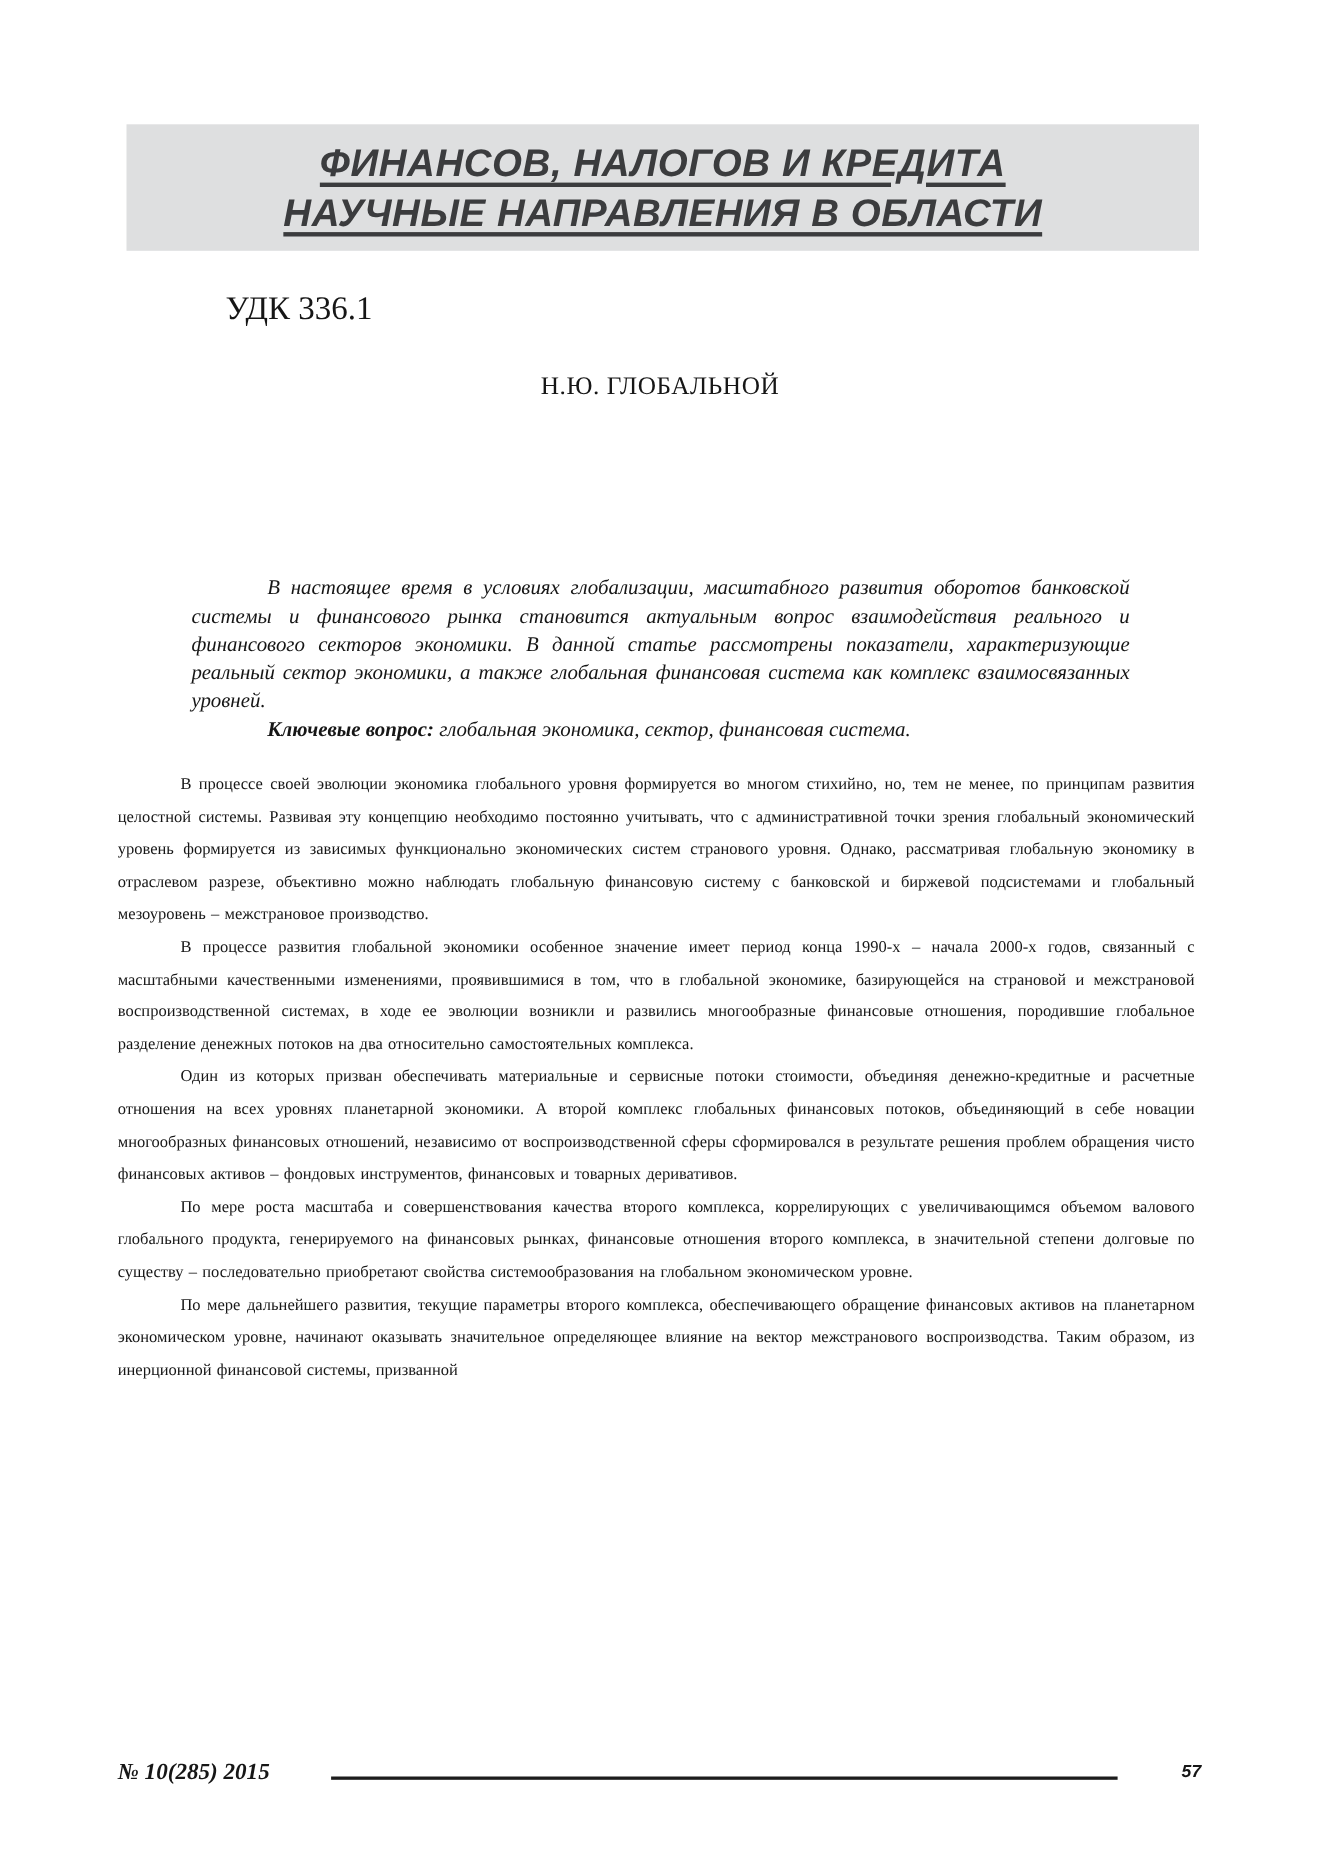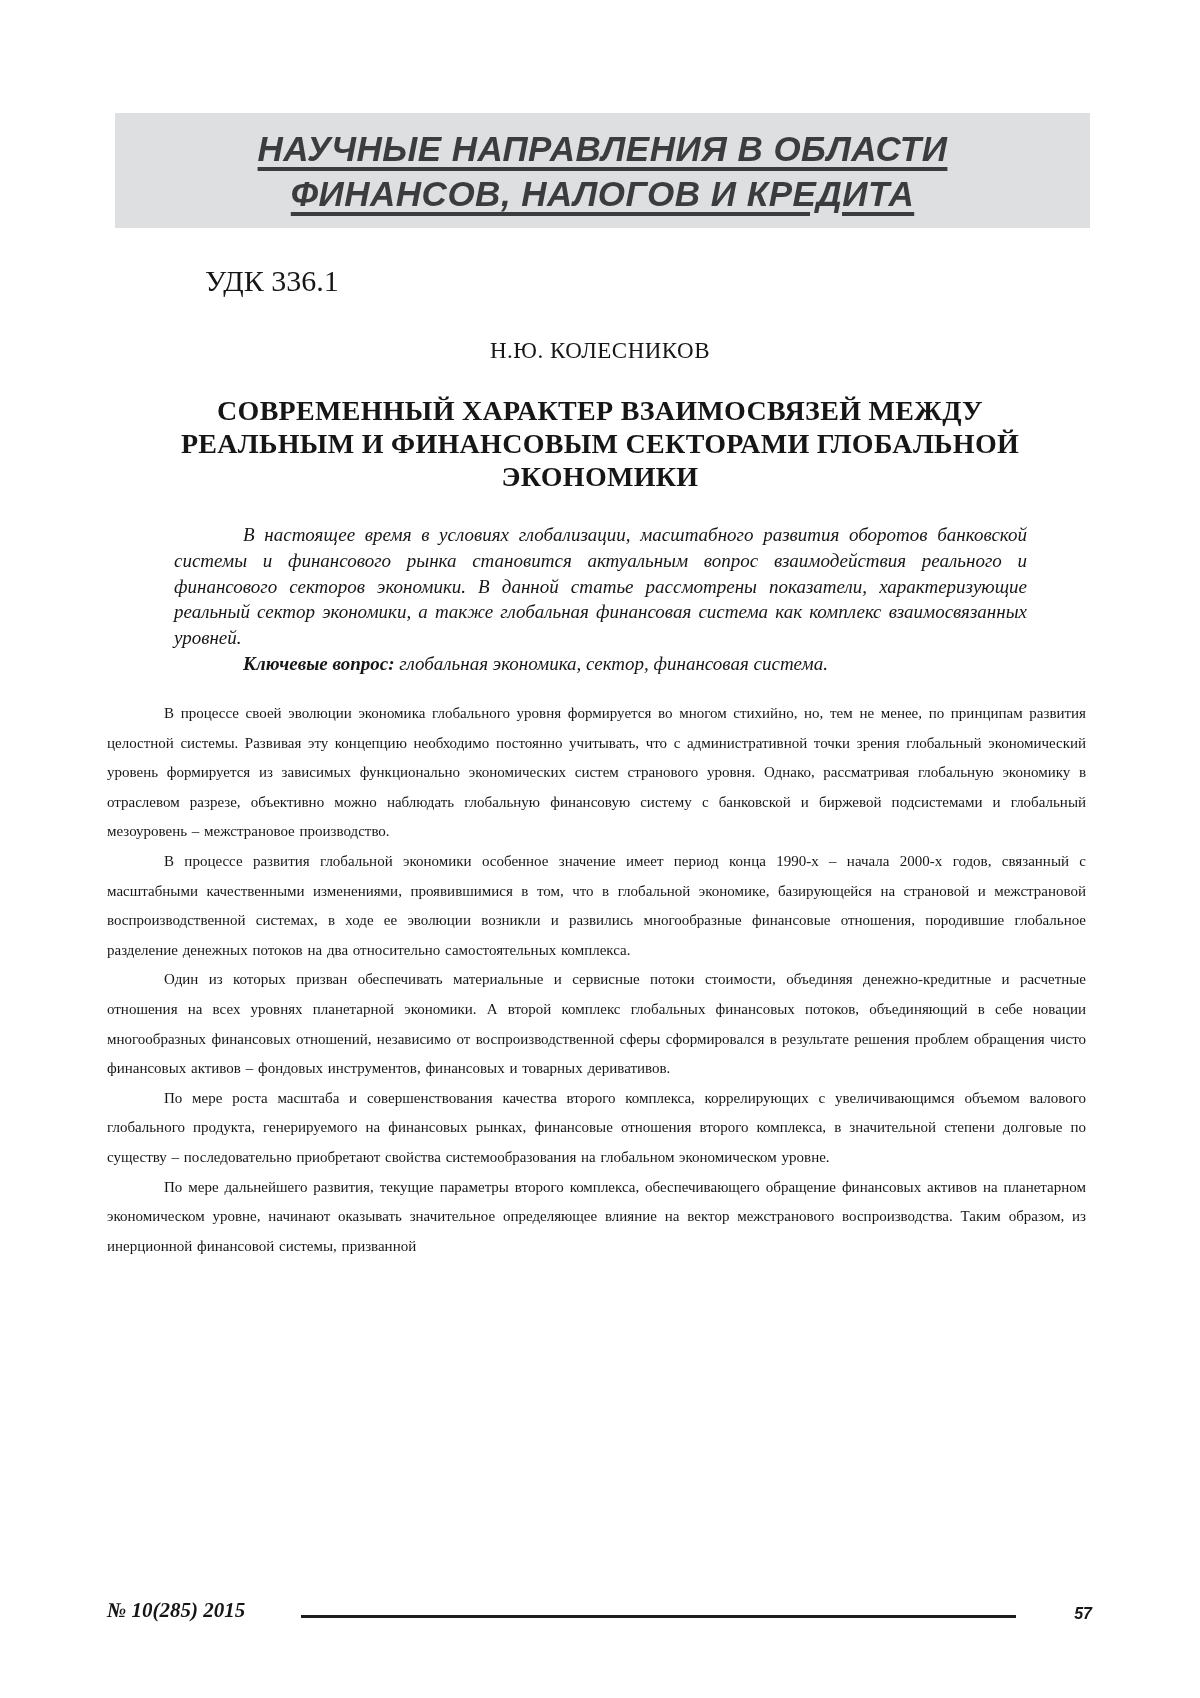--- a/index.html
+++ b/index.html
@@ -105,21 +105,21 @@
     margin: 0;
     text-indent: 57px;
   }
 
   
   .footer {
     position: absolute;
     left: 107px; top: 1598px;
     width: 985px;
     display: flex;
-    align-items: flex-end;
+    align-items: center;
     font-size: 21px;
     gap: 48px;
   }
   .footer-issue {
     font-weight: bold;
     font-style: italic;
     white-space: nowrap;
   }
   .footer-rule {
     flex: 1;
@@ -135,33 +135,28 @@
     font-size: 16px;
     white-space: nowrap;
   }
 </style>
 </head>
 <body>
 
 <div class="page">
 
   <div class="banner">
+    <div class="banner-line">ФИНАНСОВ, НАЛОГОВ И КРЕДИТА</div>
     <div class="banner-line">НАУЧНЫЕ НАПРАВЛЕНИЯ В ОБЛАСТИ</div>
-    <div class="banner-line">ФИНАНСОВ, НАЛОГОВ И КРЕДИТА</div>
   </div>
 
   <div class="udc">УДК 336.1</div>
 
-  <div class="author">Н.Ю. КОЛЕСНИКОВ</div>
+  <div class="author">Н.Ю. ГЛОБАЛЬНОЙ</div>
 
-  <div class="title">
-    <div>СОВРЕМЕННЫЙ ХАРАКТЕР ВЗАИМОСВЯЗЕЙ МЕЖДУ</div>
-    <div>РЕАЛЬНЫМ И ФИНАНСОВЫМ СЕКТОРАМИ ГЛОБАЛЬНОЙ</div>
-    <div>ЭКОНОМИКИ</div>
-  </div>
 
   <div class="abstract-block">
     <p class="abstract-text">В настоящее время в условиях глобализации, масштабного развития оборотов банковской системы и финансового рынка становится актуальным вопрос взаимодействия реального и финансового секторов экономики. В данной статье рассмотрены показатели, характеризующие реальный сектор экономики, а также глобальная финансовая система как комплекс взаимосвязанных уровней.</p>
     <p class="keywords-line">
       <span class="keywords-label">Ключевые вопрос:</span><span class="keywords-value"> глобальная экономика, сектор, финансовая система.</span>
     </p>
   </div>
 
   <div class="body-text">
     <p>В процессе своей эволюции экономика глобального уровня формируется во многом стихийно, но, тем не менее, по принципам развития целостной системы. Развивая эту концепцию необходимо постоянно учитывать, что с административной точки зрения глобальный экономический уровень формируется из зависимых функционально экономических систем странового уровня. Однако, рассматривая глобальную экономику в отраслевом разрезе, объективно можно наблюдать глобальную финансовую систему с банковской и биржевой подсистемами и глобальный мезоуровень – межстрановое производство.</p>

